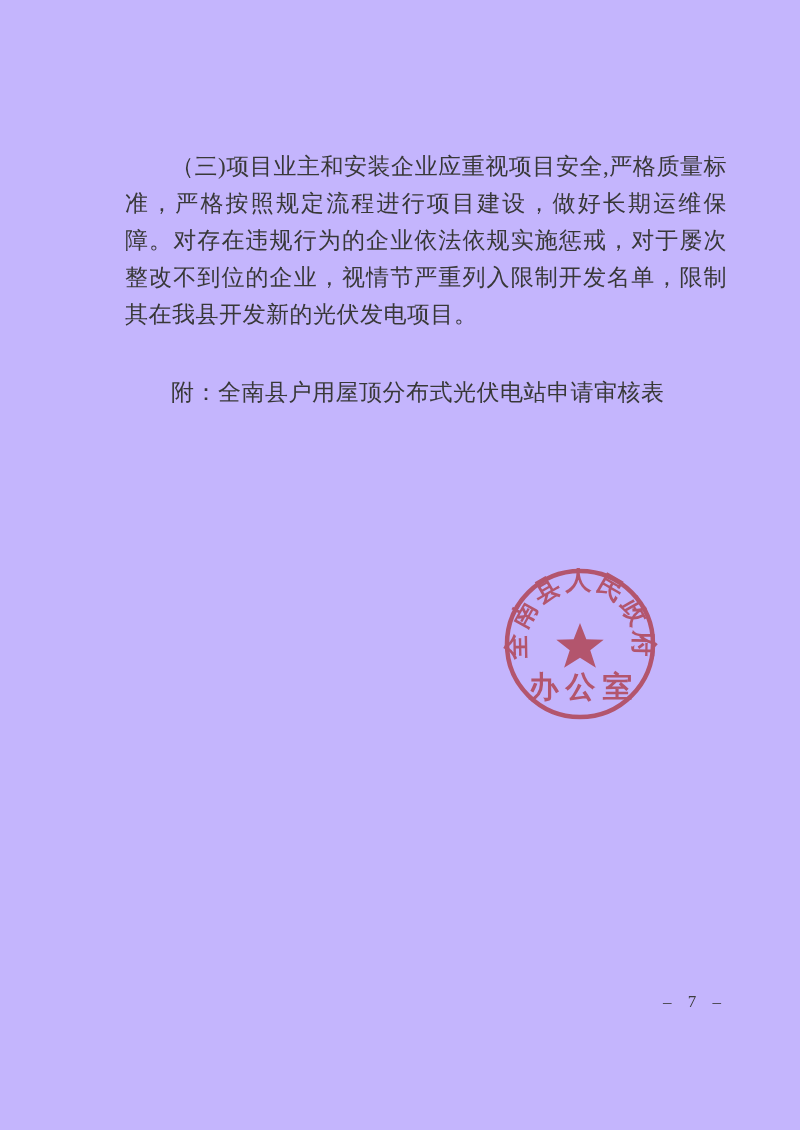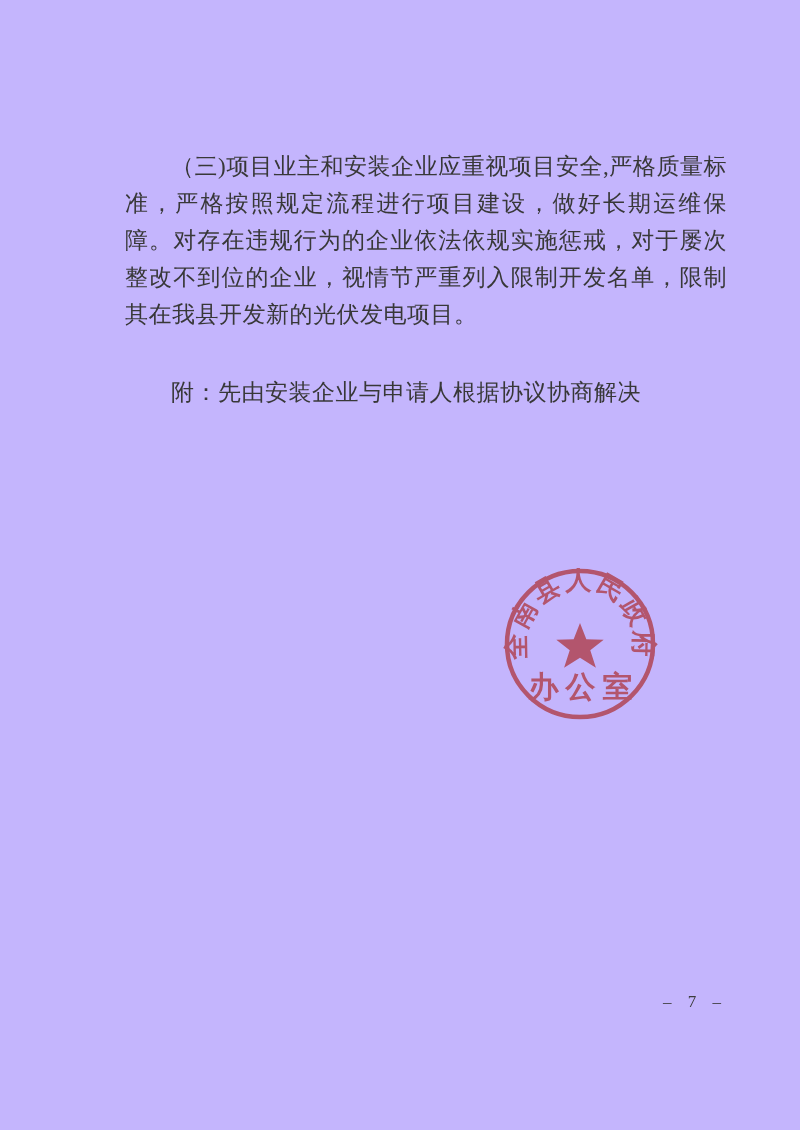--- a/index.html
+++ b/index.html
@@ -81,21 +81,21 @@
     white-space: nowrap;
   }
 </style>
 </head>
 <body>
 
 <div class="page">
 
   <div class="content">
     <p class="para">（三)项目业主和安装企业应重视项目安全,严格质量标准，严格按照规定流程进行项目建设，做好长期运维保障。对存在违规行为的企业依法依规实施惩戒，对于屡次整改不到位的企业，视情节严重列入限制开发名单，限制其在我县开发新的光伏发电项目。</p>
-    <p class="attachment">附：先由安装企业与申请人根据协议协商解决</p>
+    <p class="attachment">附：全南县户用屋顶分布式光伏电站申请审核表</p>
   </div>
 
 
   <svg class="seal" viewBox="0 0 160 160" aria-hidden="true">
     <g fill="#e4594e" stroke="none">
       <circle cx="80" cy="80" r="73" fill="none" stroke="#e4594e" stroke-width="4.5"></circle>
       <path d="M 80,59 L 86.35,75.26 L 103.7,75.7 L 90.27,86.34 L 95.9,103.8 L 80,93.8 L 64.1,103.8 L 69.73,86.34 L 56.3,75.7 L 73.65,75.26 Z"></path>
       <path id="sealArc" d="M 28.3 98.8 A 55 55 0 1 1 131.7 98.8" fill="none"></path>
       <text class="seal-arc-text" text-anchor="middle">
         <textPath href="#sealArc" startOffset="50%">全南县人民政府</textPath>

